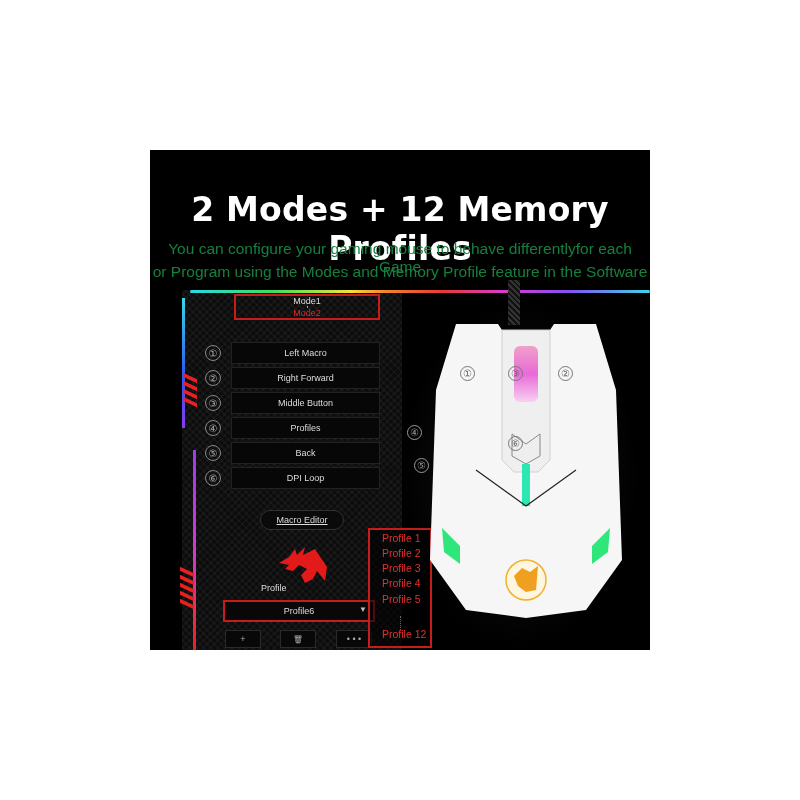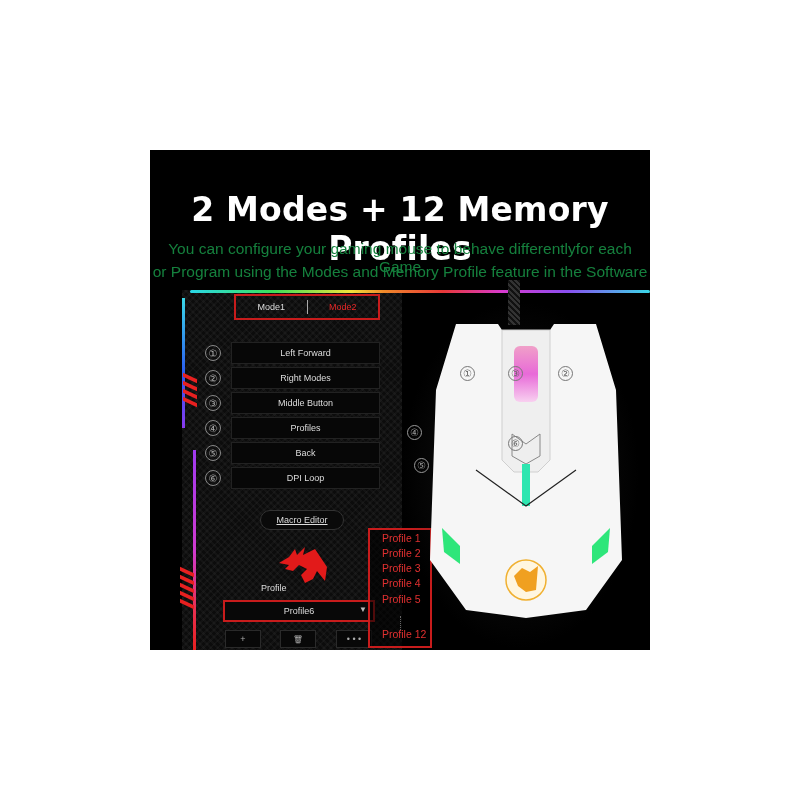--- a/index.html
+++ b/index.html
@@ -17,21 +17,21 @@
              repeating-linear-gradient(-45deg, rgba(255,255,255,0.03) 0 2px, transparent 2px 5px),
              #0c0c0c; }
   .rgb-top { position:absolute; left:40px; top:140px; width:460px; height:3px;
              background:linear-gradient(90deg,#2ad8e8 0%,#3be05a 18%,#f2e23a 35%,#f08a2a 42%,#e83838 55%,#d83ad0 68%,#8a4ef0 82%,#3ad8e8 100%); border-radius:2px; }
   .rgb-left { position:absolute; left:32px; top:148px; width:3px; height:130px;
               background:linear-gradient(180deg,#3ad8e8,#2a56f0 60%,#8a3af0); }
   .rgb-left2 { position:absolute; left:43px; top:300px; width:3px; height:200px;
               background:linear-gradient(180deg,#a03af0,#d03ad0 50%,#e83050 80%,#e82020); }
   .stripe { position:absolute; width:14px; height:4px; background:#e82020; transform:skewY(25deg); }
 
-  .mode-box { position:absolute; left:84px; top:144px; width:142px; height:22px; border:2px solid #c81c1c; display:flex; align-items:center; }
+  .mode-box { position:absolute; left:84px; top:144px; width:142px; height:22px; border:2px solid #c81c1c; display:flex; align-items:center;flex-direction:column; }
   .mode-tab { flex:1; text-align:center; font-size:9px; color:#ddd; }
   .mode-tab.active { color:#e82828; }
   .mode-sep { width:1px; height:14px; background:#aaa; }
 
   .btn-row { position:absolute; left:55px; width:175px; height:20px; display:flex; align-items:center; }
   .btn-num { width:16px; height:16px; border:1px solid #888; border-radius:50%; color:#aaa; font-size:10px; display:flex; align-items:center; justify-content:center; margin-right:10px; box-sizing:border-box; }
   .btn-field { flex:1; height:20px; background:#070707; border:1px solid #222; color:#ddd; font-size:9px; display:flex; align-items:center; justify-content:center; }
 
   .macro-btn { position:absolute; left:110px; top:360px; width:82px; height:18px; border:1px solid #333; border-radius:10px; background:#0a0a0a; color:#ddd; font-size:9px; display:flex; align-items:center; justify-content:center;text-decoration:underline; }
   .dragon { position:absolute; left:125px; top:395px; }
@@ -73,25 +73,25 @@
   <div class="stripe" style="left:30px;top:452px"></div>
 
   <div class="mode-box">
     <div class="mode-tab">Mode1</div>
     <div class="mode-sep"></div>
     <div class="mode-tab active">Mode2</div>
   </div>
 
   <div class="btn-row" style="top:193px">
     <div class="btn-num">①</div>
-    <div class="btn-field">Left Forward</div>
+    <div class="btn-field">Left Macro</div>
   </div>
   <div class="btn-row" style="top:218px">
     <div class="btn-num">②</div>
-    <div class="btn-field">Right Modes</div>
+    <div class="btn-field">Right Forward</div>
   </div>
   <div class="btn-row" style="top:243px">
     <div class="btn-num">③</div>
     <div class="btn-field">Middle Button</div>
   </div>
   <div class="btn-row" style="top:268px">
     <div class="btn-num">④</div>
     <div class="btn-field">Profiles</div>
   </div>
   <div class="btn-row" style="top:293px">

